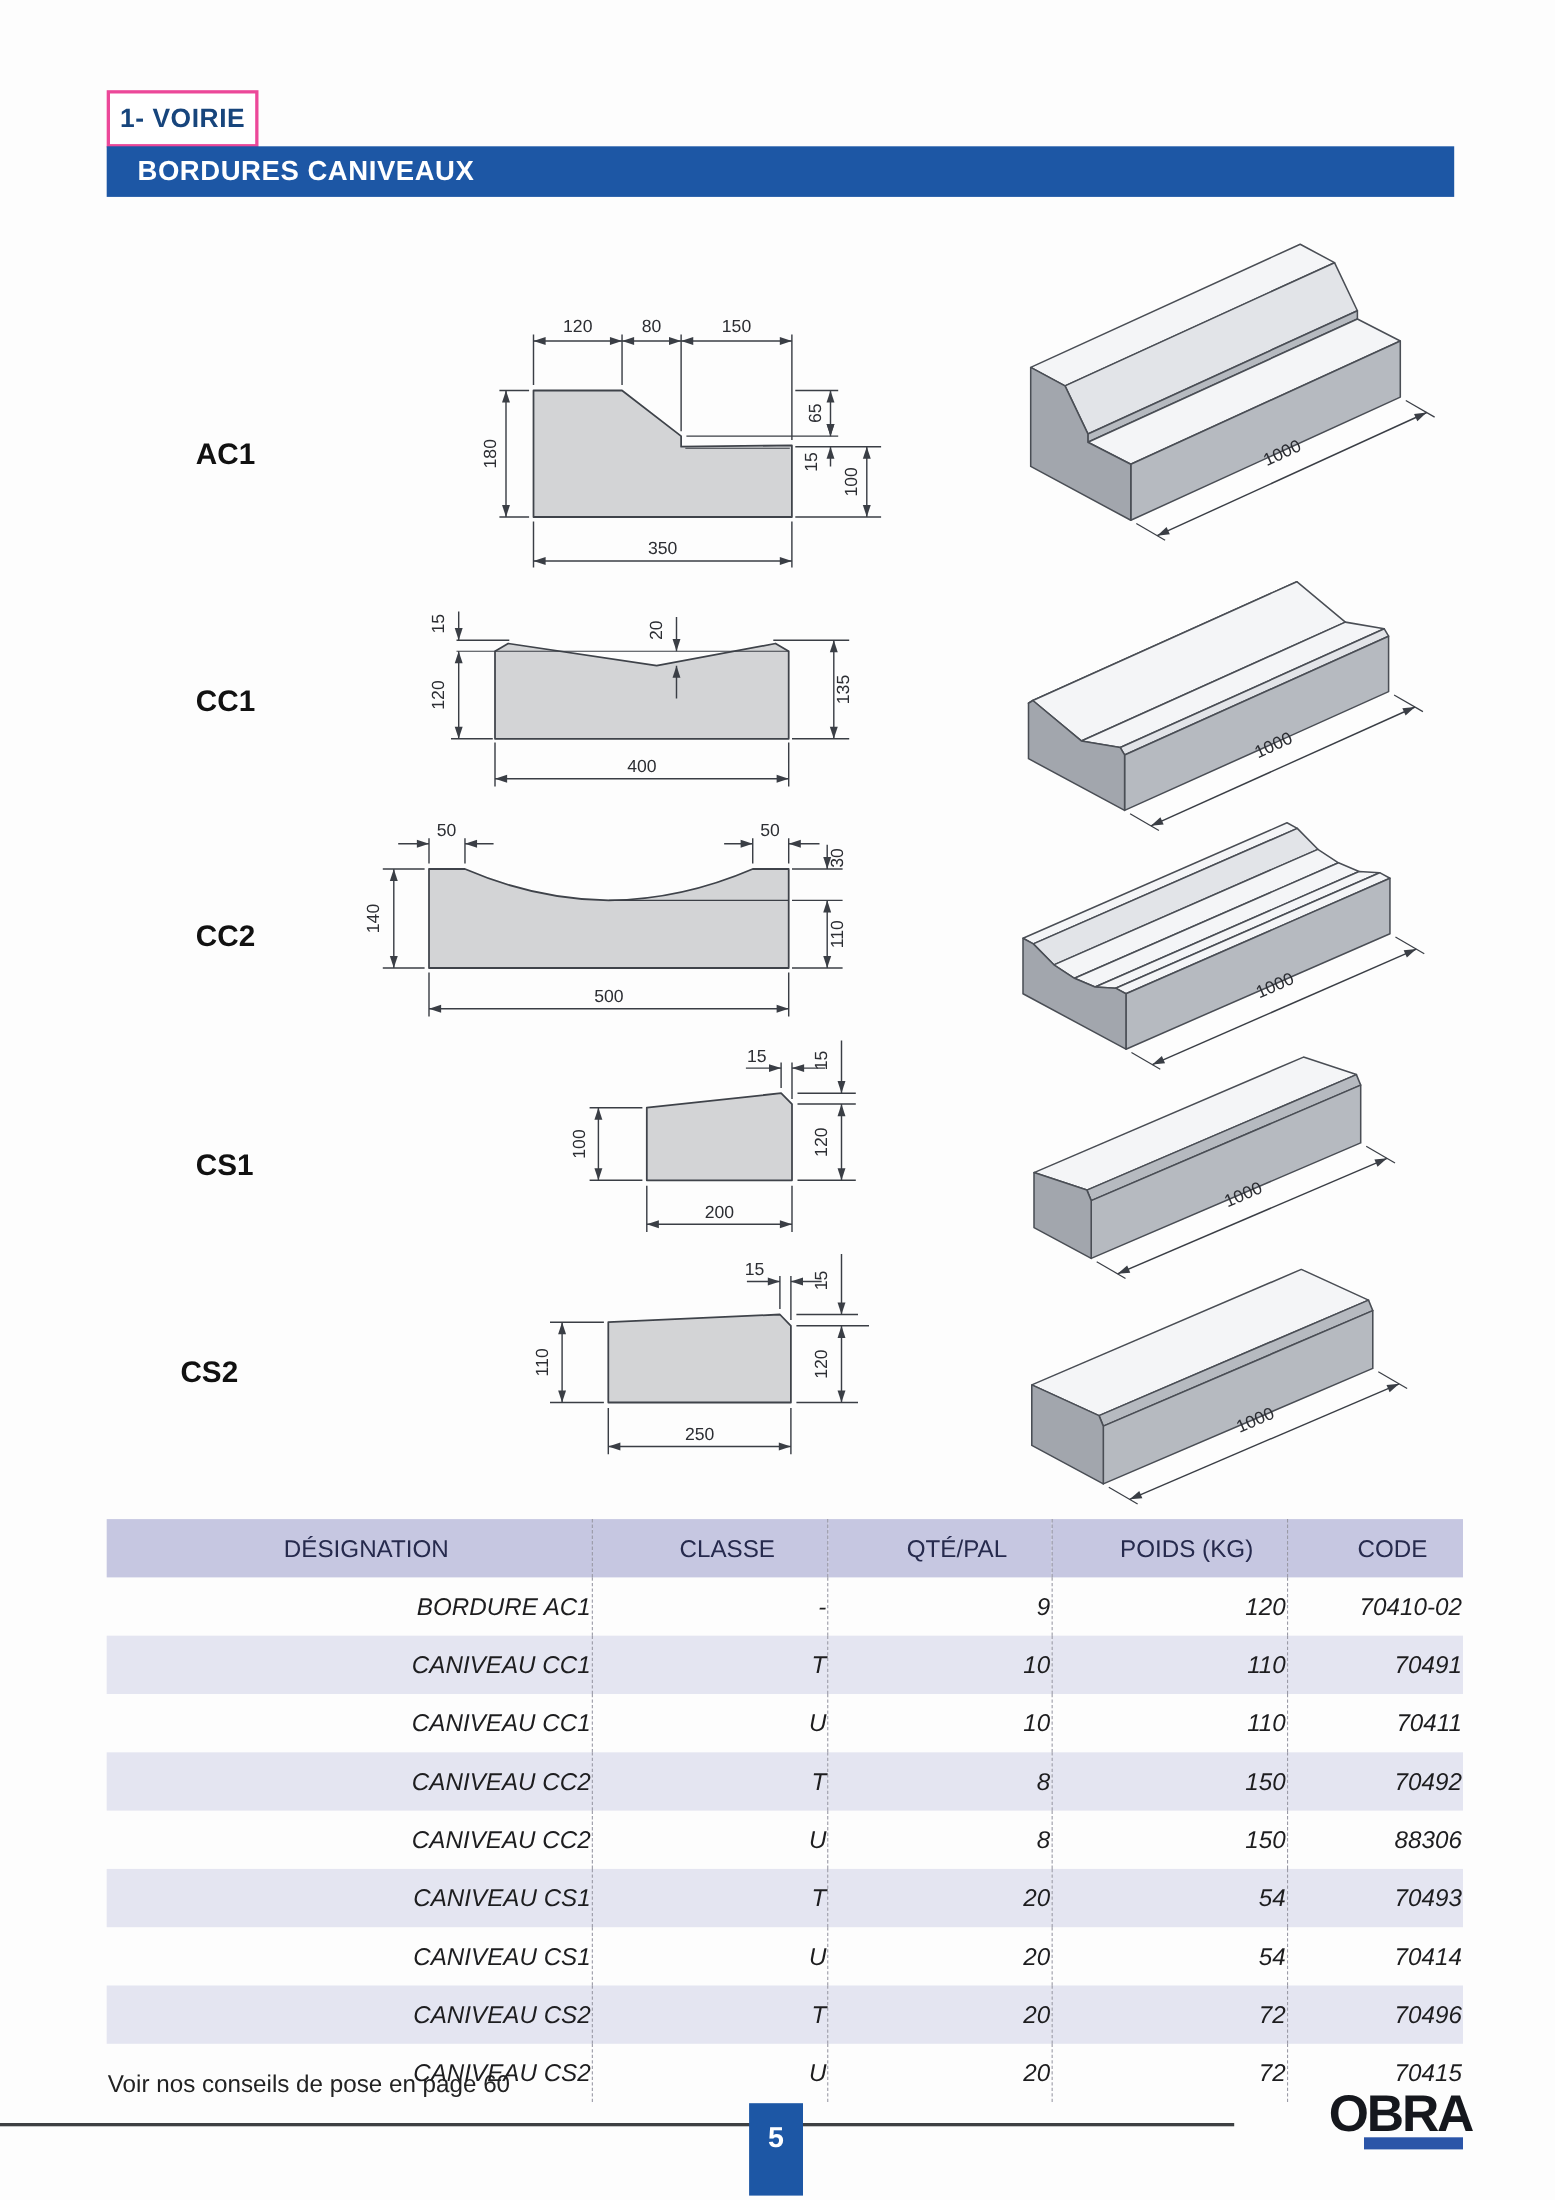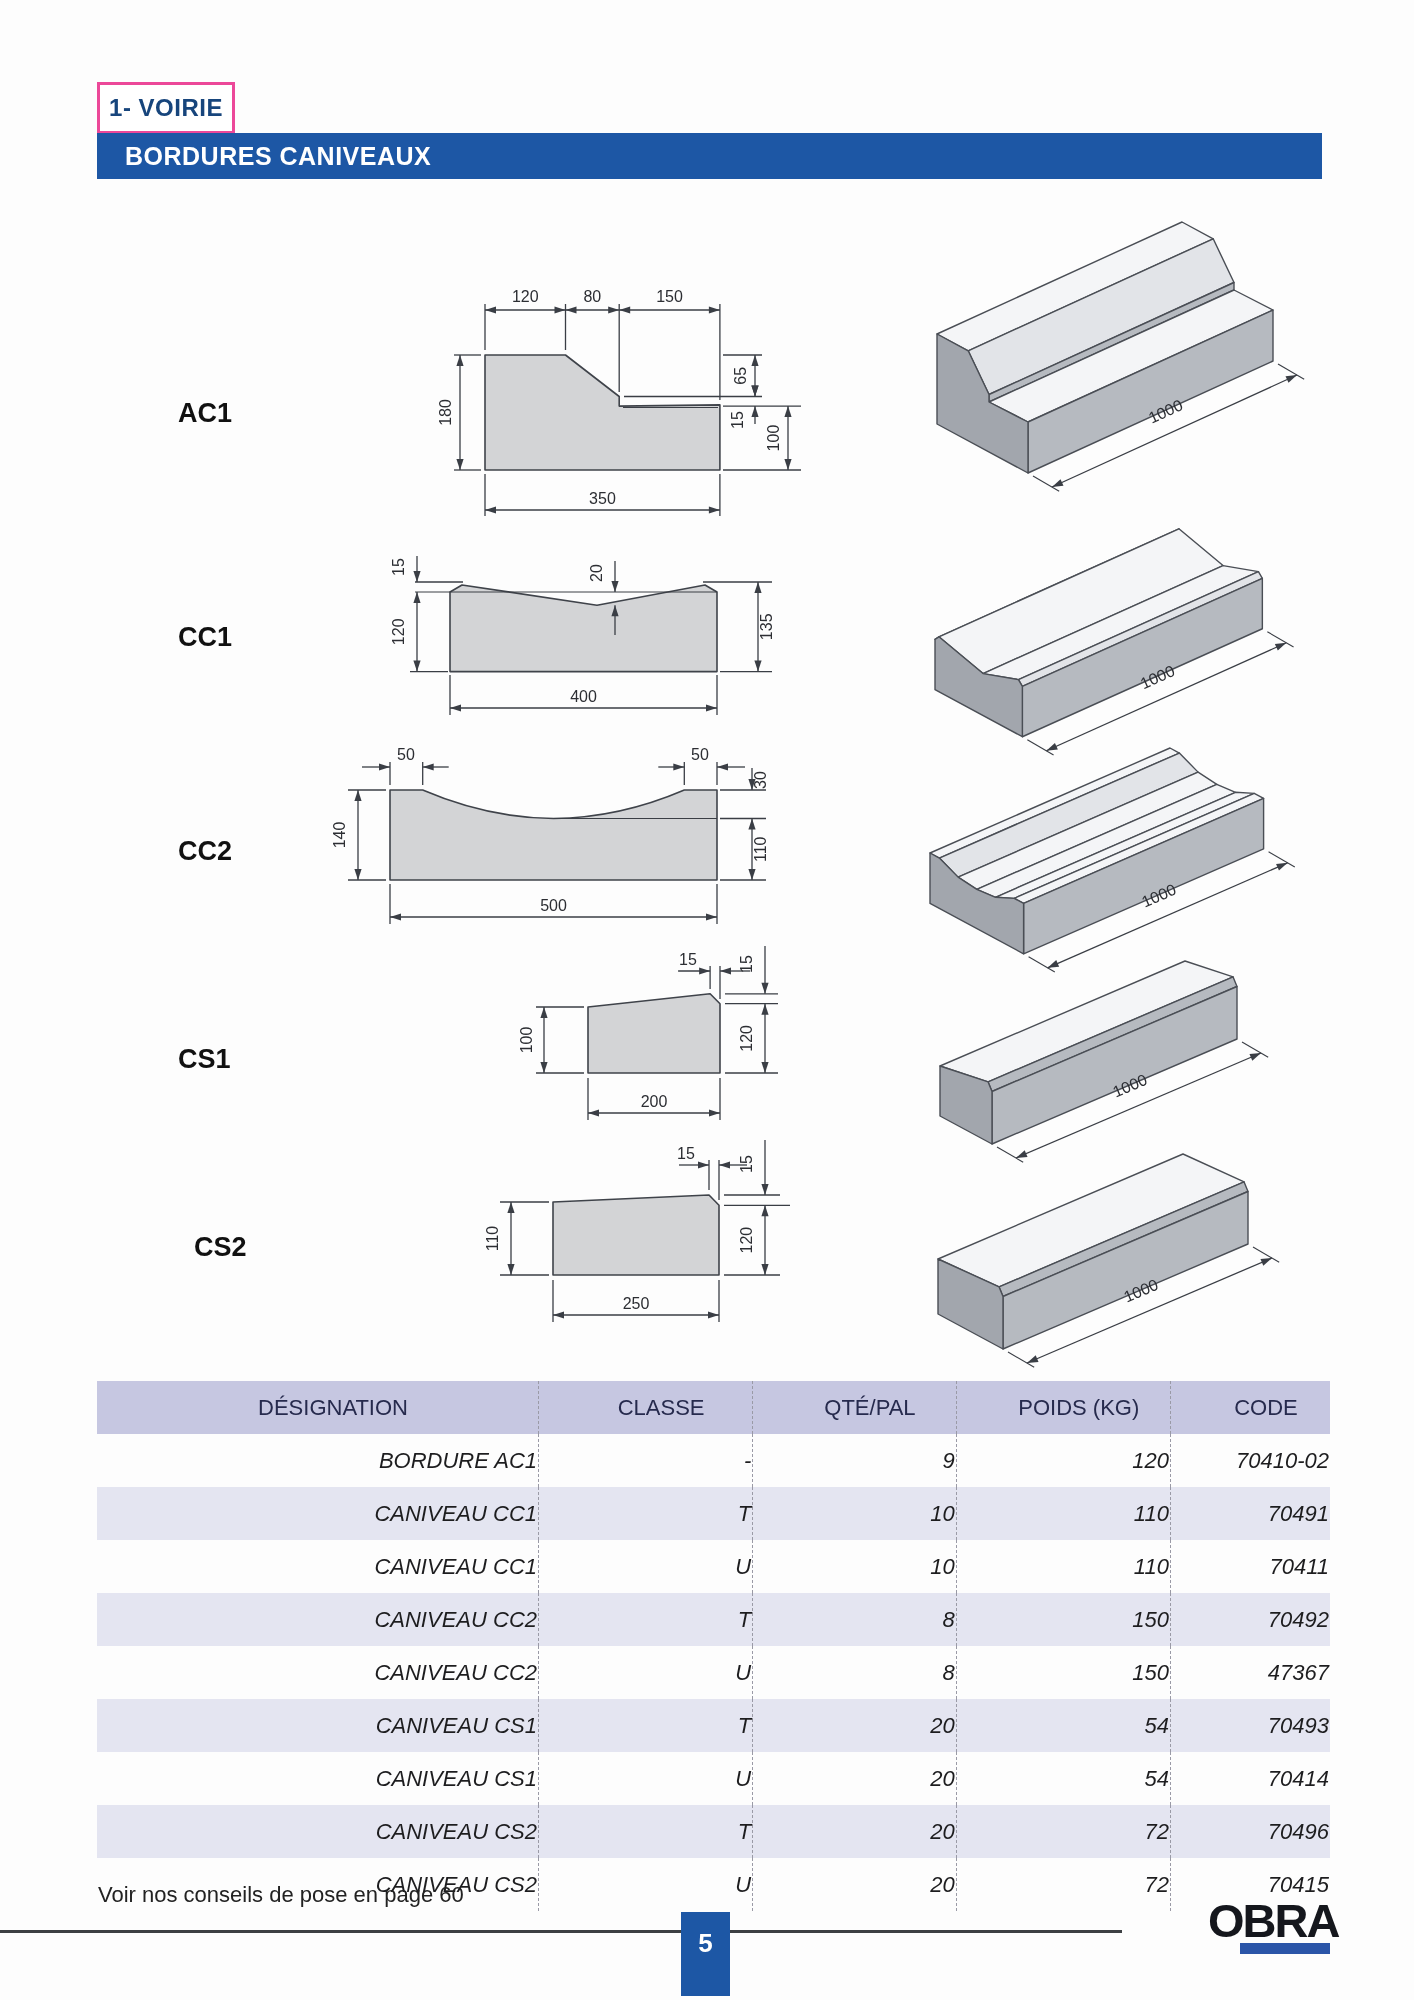--- a/index.html
+++ b/index.html
@@ -41,21 +41,21 @@
     <span>1- VOIRIE</span>
   </div>
   <div id="title-bar" class="abs">
     <span>BORDURES CANIVEAUX</span>
   </div>
 
   <div class="abs fig-label" style="left:178px;top:398px">AC1</div>
   <div class="abs fig-label" style="left:178px;top:622px">CC1</div>
   <div class="abs fig-label" style="left:178px;top:836px">CC2</div>
   <div class="abs fig-label" style="left:178px;top:1044px">CS1</div>
-  <div class="abs fig-label" style="left:194px;top:1232px">CS2</div>
+  <div class="abs fig-label" style="left:164px;top:1232px">CS2</div>
 
   <svg id="fig0" class="abs" style="left:410px;top:268px" width="420" height="265">
       <path d="M75,87 L155.5,87 L209.2,128.5 L209.2,138.1 L309.9,136.9 L309.9,202 L75,202 Z" fill="#d3d4d6" stroke="#3f434a" stroke-width="1.6" stroke-linejoin="round"></path>
       <line x1="213" y1="139.5" x2="308" y2="139.5" stroke="#3a3e45" stroke-width="1"></line>
       <line x1="75" y1="82" x2="75" y2="36" stroke="#3a3e45" stroke-width="1.3"></line>
       <line x1="155.5" y1="82" x2="155.5" y2="36" stroke="#3a3e45" stroke-width="1.3"></line>
       <line x1="209.2" y1="124" x2="209.2" y2="36" stroke="#3a3e45" stroke-width="1.3"></line>
       <line x1="309.9" y1="132" x2="309.9" y2="36" stroke="#3a3e45" stroke-width="1.3"></line>
       <line x1="75" y1="42" x2="155.5" y2="42" stroke="#3a3e45" stroke-width="1.3"></line>
       <polygon points="75,42 86,38.4 86,45.6" fill="#3a3e45"></polygon>
@@ -339,21 +339,21 @@
           <td>T</td>
           <td>8</td>
           <td>150</td>
           <td>70492</td>
         </tr>
         <tr>
           <td>CANIVEAU CC2</td>
           <td>U</td>
           <td>8</td>
           <td>150</td>
-          <td>47367</td>
+          <td>88306</td>
         </tr>
         <tr class="alt">
           <td>CANIVEAU CS1</td>
           <td>T</td>
           <td>20</td>
           <td>54</td>
           <td>70493</td>
         </tr>
         <tr>
           <td>CANIVEAU CS1</td>

